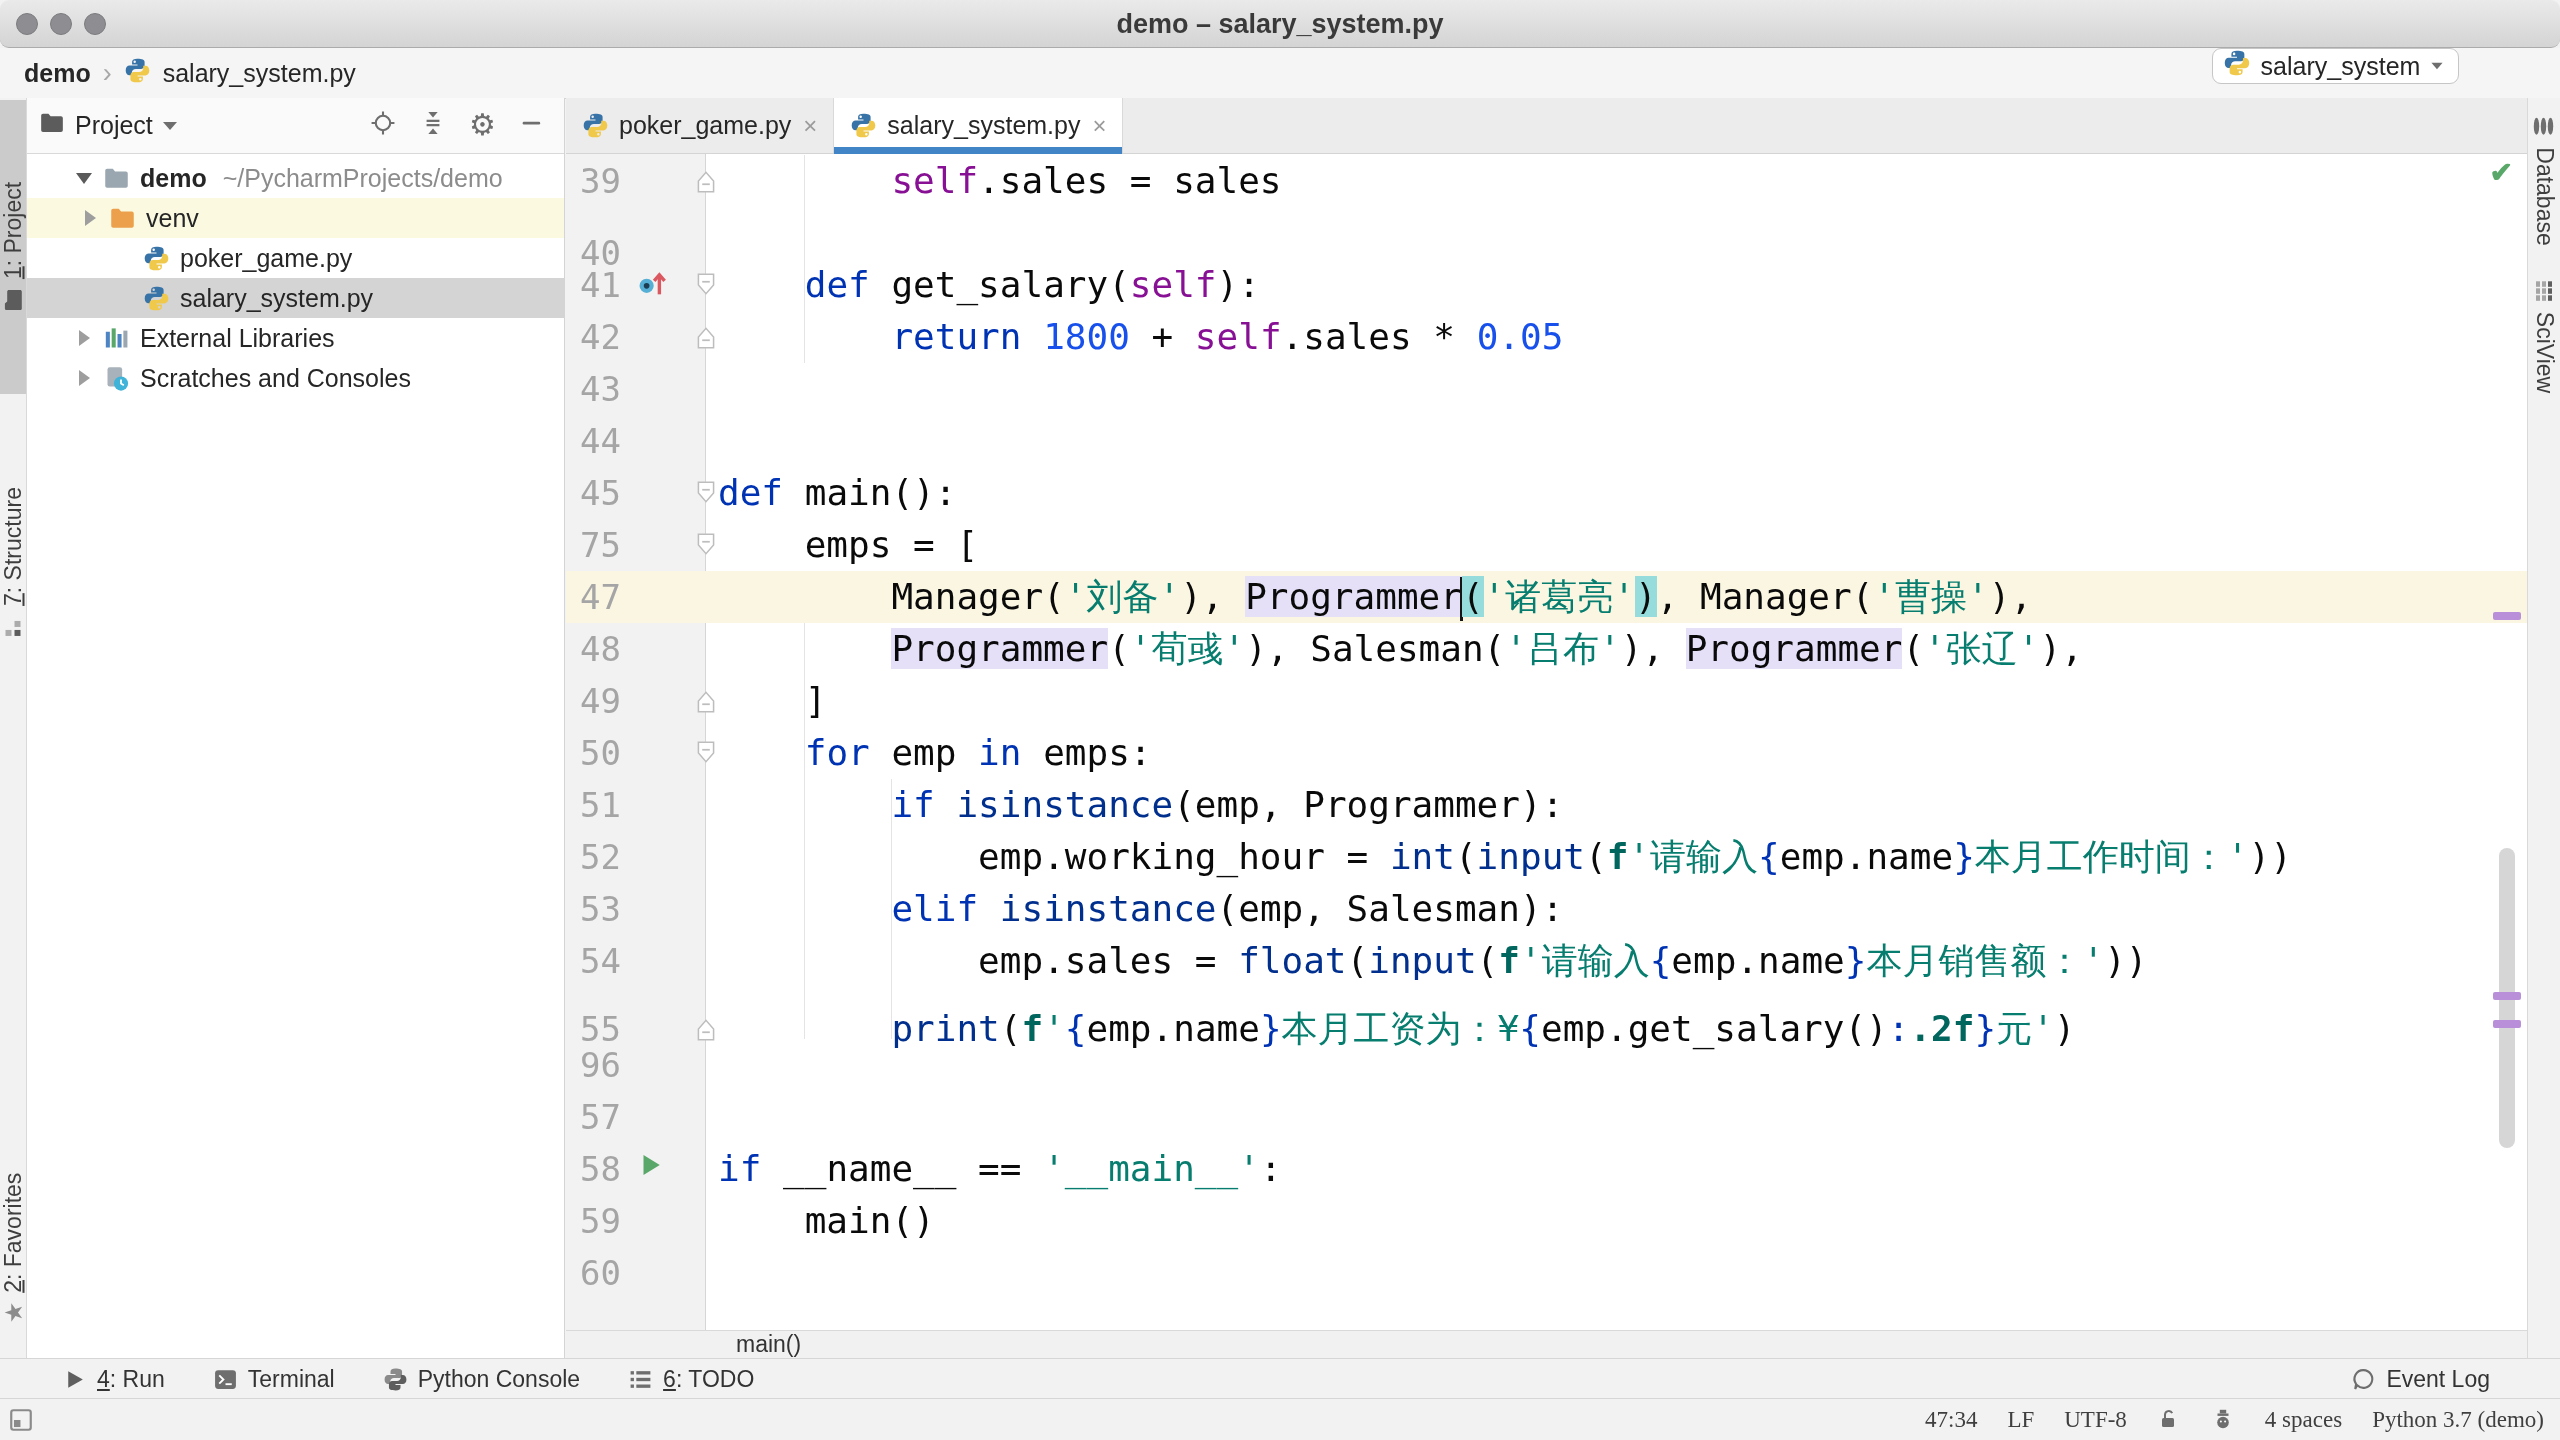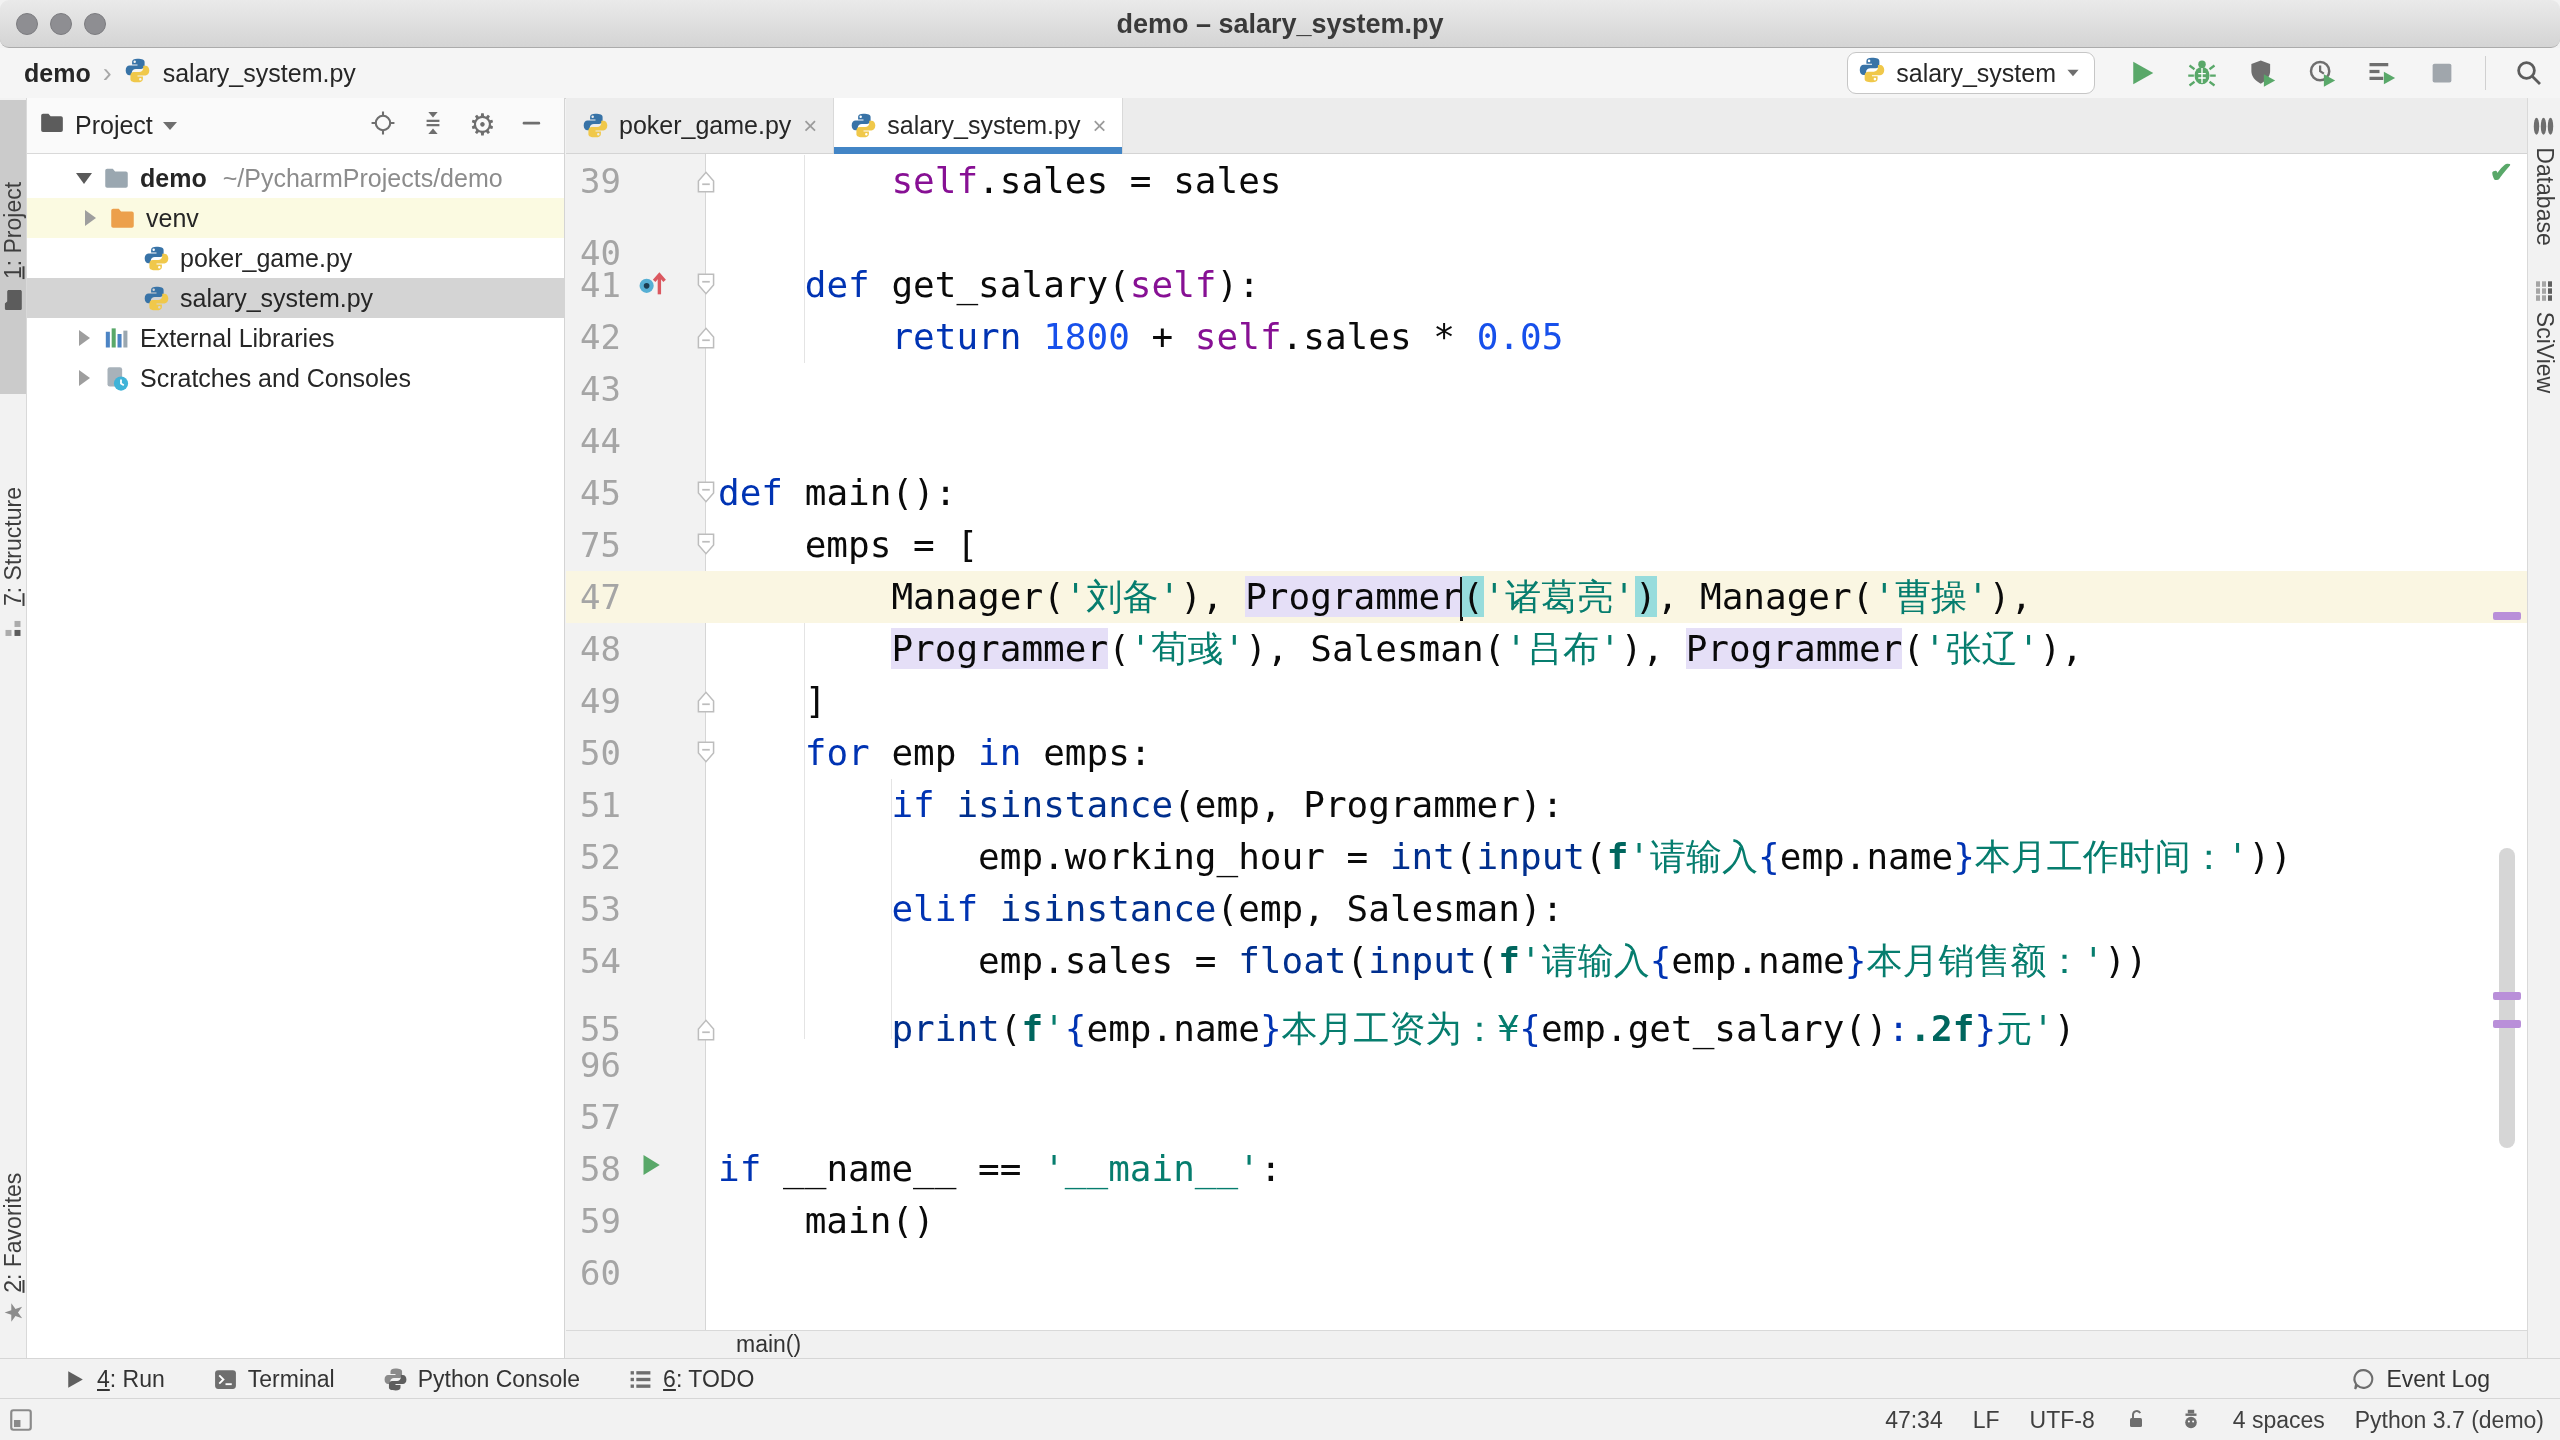--- a/index.html
+++ b/index.html
@@ -11,21 +11,21 @@
     background:linear-gradient(#EAEAEA,#D4D4D4);border-bottom:1px solid #ABABAB;box-sizing:border-box;border-radius:9px;}
   .tl{position:absolute;top:13px;width:22px;height:22px;border-radius:50%;background:#8E8E92;border:1px solid #7C7C80;box-sizing:border-box;}
   #win-title{position:absolute;left:0;right:0;top:0;height:48px;line-height:48px;text-align:center;
     font-size:27px;color:#3A3A3A;font-weight:bold;}
 
   
   #toolbar{position:absolute;top:48px;left:0;width:2560px;height:50px;background:#F5F5F5;border-bottom:1px solid #D4D4D4;box-sizing:content-box;}
   #crumbs{position:absolute;left:24px;top:0;height:50px;display:flex;align-items:center;gap:12px;font-size:25px;color:#262626;}
   #crumbs .bold{font-weight:bold;}
   #crumbs .chev{color:#A8A8A8;font-size:27px;}
-  #run-area{position:absolute;right:14px;top:0;height:50px;display:flex;align-items:center;gap:30px;}
+  #run-area{position:absolute;right:14px;top:0;height:50px;display:flex;align-items:center;gap:14px;flex-direction:column;}
   #run-widget{display:flex;align-items:center;gap:10px;background:#FFF;border:1px solid #C6C6C6;border-radius:9px;height:40px;padding:0 14px 0 10px;font-size:25px;color:#262626;}
   .vdiv{width:1px;height:34px;background:#D0D0D0;}
   .tbtn{display:flex;align-items:center;justify-content:center;width:34px;height:34px;}
 
   
   .stripe{position:absolute;top:98px;bottom:82px;background:#F2F2F2;}
   #stripe-left{left:0;width:27px;border-right:1px solid #D9D9D9;box-sizing:border-box;}
   #stripe-right{right:0;width:33px;border-left:1px solid #D9D9D9;box-sizing:border-box;}
   .stripe-item{position:absolute;left:0;width:100%;}
   .stripe-item.active{background:#CBCBCB;}
@@ -74,21 +74,21 @@
   #ed-crumb{position:absolute;left:0;right:0;bottom:0;height:28px;background:#F1F1F1;border-top:1px solid #D9D9D9;
     display:flex;align-items:center;padding-left:170px;font-size:23px;color:#333;box-sizing:border-box;}
 
   
   #bottombar{position:absolute;left:0;right:0;bottom:42px;height:40px;background:#F2F2F2;border-top:1px solid #D6D6D6;box-sizing:border-box;}
   #bb-left{position:absolute;left:62px;top:0;height:40px;display:flex;align-items:center;gap:48px;}
   #bb-right{position:absolute;right:70px;top:0;height:40px;display:flex;align-items:center;}
   .bitem{display:flex;align-items:center;gap:10px;font-size:23px;color:#333;}
   #statusbar{position:absolute;left:0;right:0;bottom:0;height:42px;background:#F2F2F2;border-top:1px solid #D6D6D6;box-sizing:border-box;}
   #sb-left{position:absolute;left:8px;top:8px;}
-  #sb-right{position:absolute;right:16px;top:0;height:42px;display:flex;align-items:center;gap:30px;font-size:23px;color:#3F3F3F;}
+  #sb-right{position:absolute;right:16px;top:0;height:42px;display:flex;align-items:center;gap:30px;font-size:23px;color:#3F3F3F;font-family:Liberation Serif, serif;}
   .sb-item{display:flex;align-items:center;}
   u{text-decoration:underline;}
   .gear{font-size:30px;color:#6E6E6E;line-height:1;}
 </style>
 </head>
 <body>
 
 <div id="app">
 
   <div id="titlebar">

